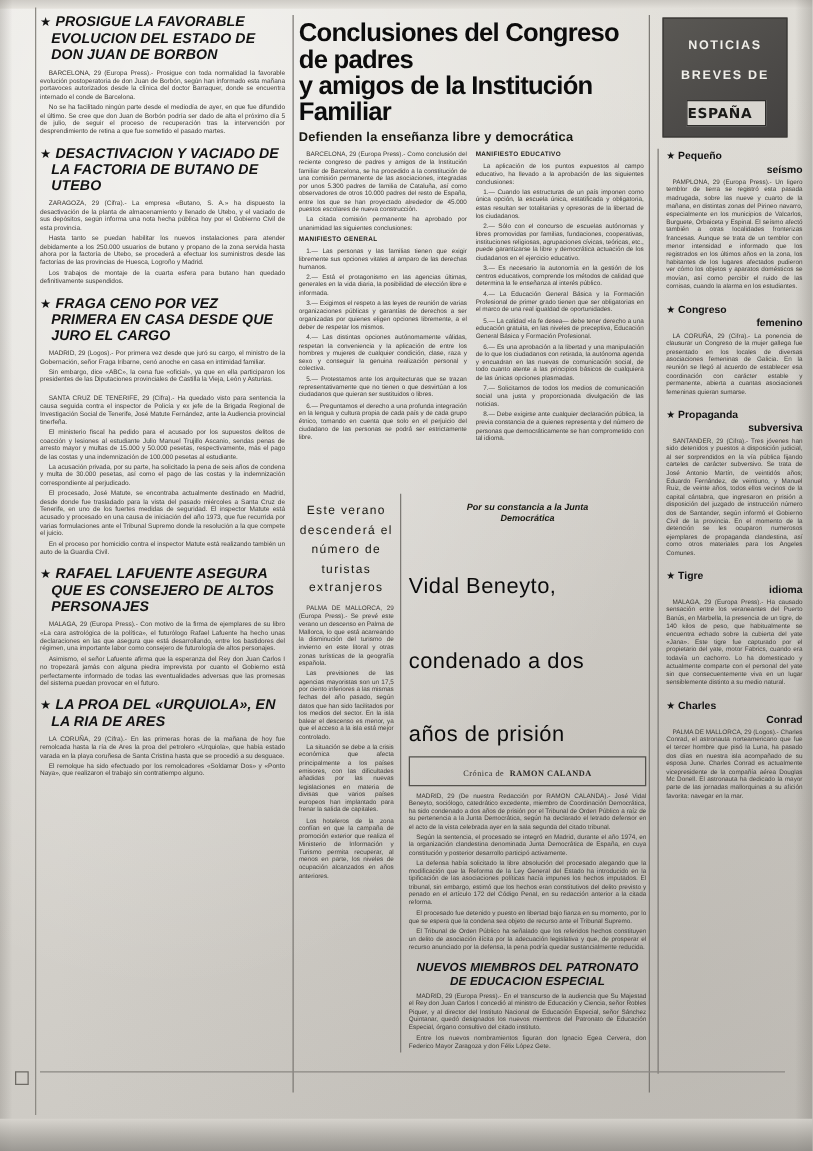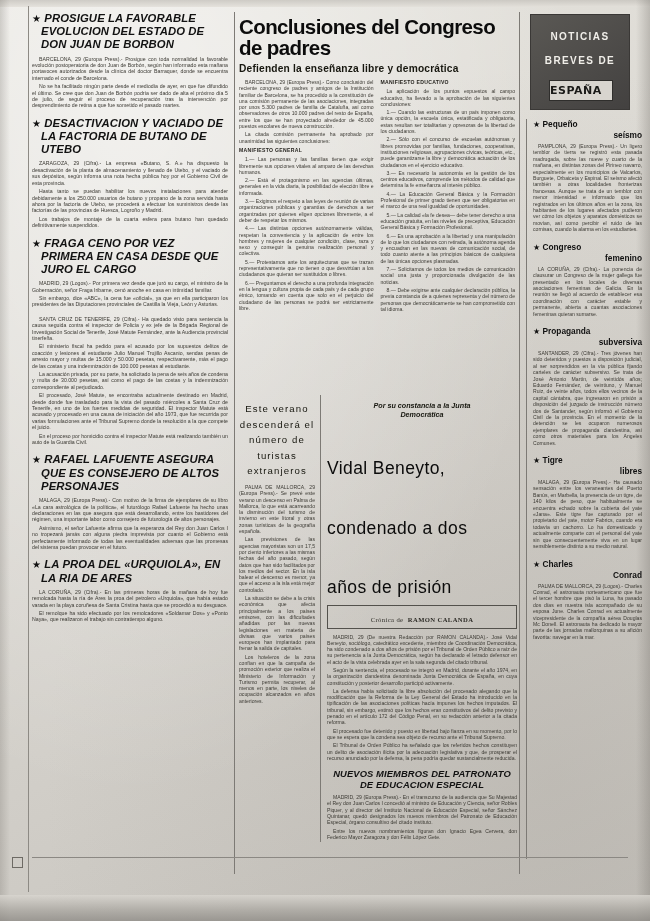--- a/index.html
+++ b/index.html
@@ -211,20 +211,21 @@
           <p>El remolque ha sido efectuado por los remolcadores «Soldamar Dos» y «Ponto Naya», que realizaron el trabajo sin contratiempo alguno.</p>
         </div>
       </div>
 
     </div>
 
     <div class="col-mid">
 
       <h1 class="masthead-h1">
         <span>Conclusiones del Congreso de padres</span>
+        <span class="l2">y amigos de la Institución Familiar</span>
       </h1>
 
       <div class="subhead">Defienden la enseñanza libre y democrática</div>
 
       <div class="twocol">
         <p>BARCELONA, 29 (Europa Press).- Como conclusión del reciente congreso de padres y amigos de la Institución familiar de Barcelona, se ha procedido a la constitución de una comisión permanente de las asociaciones, integradas por unos 5.300 padres de familia de Cataluña, así como observadores de otros 10.000 padres del resto de España, entre los que se han proyectado alrededor de 45.000 puestos escolares de nueva construcción.</p>
         <p>La citada comisión permanente ha aprobado por unanimidad las siguientes conclusiones:</p>
         <p class="sec-label">MANIFIESTO GENERAL</p>
         <p>1.— Las personas y las familias tienen que exigir libremente sus opciones vitales al amparo de las derechas humanos.</p>
         <p>2.— Está el protagonismo en las agencias últimas, generales en la vida diaria, la posibilidad de elección libre e informada.</p>
@@ -314,21 +315,21 @@
         </div>
 
         <div>
           <div class="brief-head"><span class="st">★</span> <span>Propaganda</span><span class="l2">subversiva</span></div>
           <div class="brief-txt">
             <p>SANTANDER, 29 (Cifra).- Tres jóvenes han sido detenidos y puestos a disposición judicial, al ser sorprendidos en la vía pública fijando carteles de carácter subversivo. Se trata de José Antonio Martín, de veintidós años; Eduardo Fernández, de veintiuno, y Manuel Ruiz, de veinte años, todos ellos vecinos de la capital cántabra, que ingresaron en prisión a disposición del juzgado de instrucción número dos de Santander, según informó el Gobierno Civil de la provincia. En el momento de la detención se les ocuparon numerosos ejemplares de propaganda clandestina, así como otros materiales para los Angeles Comunes.</p>
           </div>
         </div>
 
         <div>
-          <div class="brief-head"><span class="st">★</span> <span>Tigre</span><span class="l2">libres</span></div>
+          <div class="brief-head"><span class="st">★</span> <span>Tigre</span><span class="l2">idioma</span></div>
           <div class="brief-txt">
             <p>MALAGA, 29 (Europa Press).- Ha causado sensación entre los veraneantes del Puerto Banús, en Marbella, la presencia de un tigre, de 140 kilos de peso, que habitualmente se encuentra echado sobre la cubierta del yate «Jana». Este tigre fue capturado por el propietario del yate, motor Fabrics, cuando era todavía un cachorro. Lo ha domesticado y actualmente comparte con el personal del yate sin que consecuentemente viva en un lugar sensiblemente distinto a su medio natural.</p>
           </div>
         </div>
 
         <div>
           <div class="brief-head"><span class="st">★</span> <span>Charles</span><span class="l2">Conrad</span></div>
           <div class="brief-txt">
             <p>PALMA DE MALLORCA, 29 (Logos).- Charles Conrad, el astronauta norteamericano que fue el tercer hombre que pisó la Luna, ha pasado dos días en nuestra isla acompañado de su esposa June. Charles Conrad es actualmente vicepresidente de la compañía aérea Douglas Mc Donell. El astronauta ha dedicado la mayor parte de las jornadas mallorquinas a su afición favorita: navegar en la mar.</p>
           </div>

